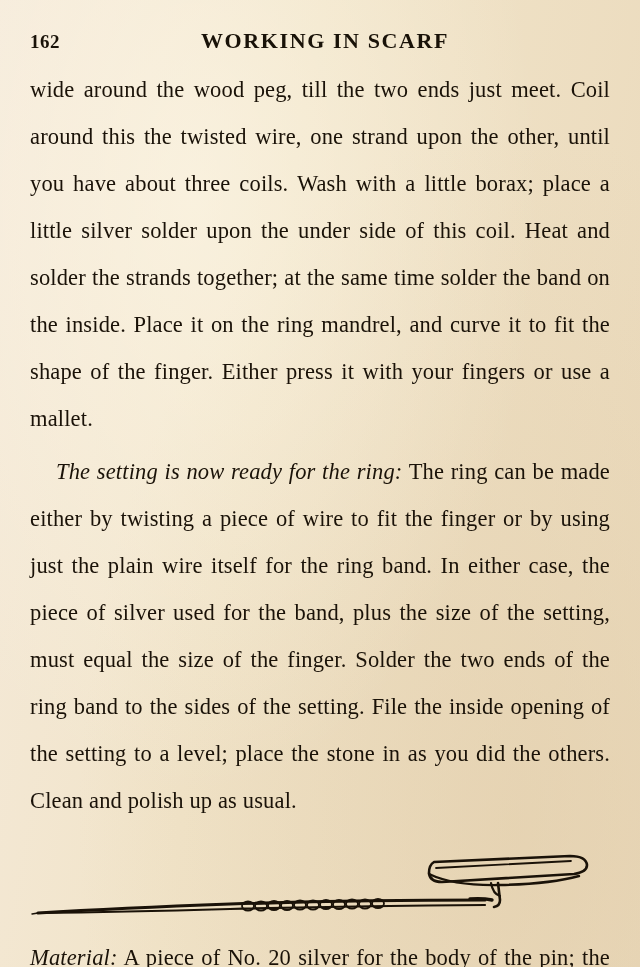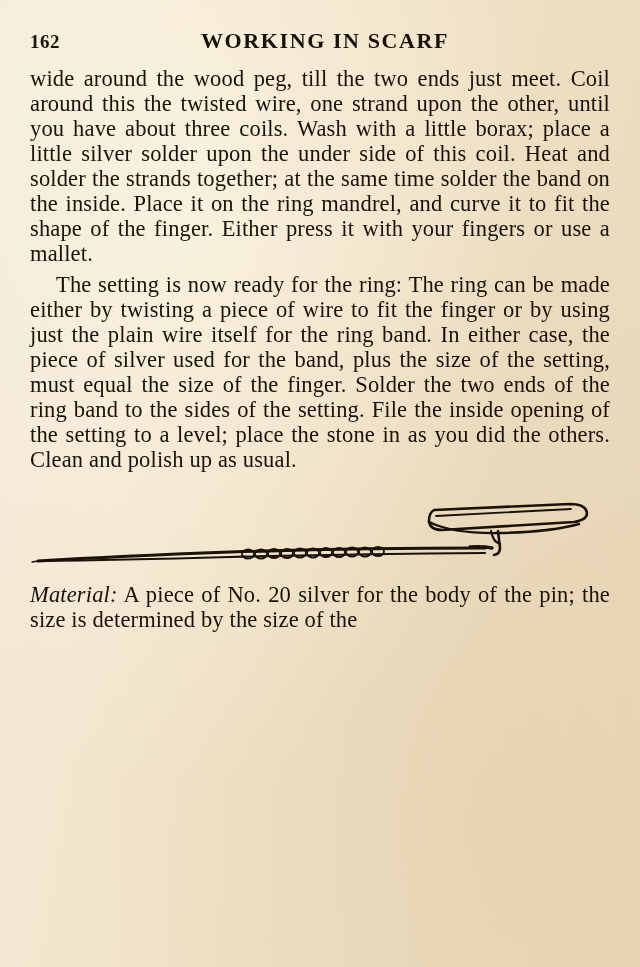--- a/index.html
+++ b/index.html
@@ -56,31 +56,32 @@
   }
   .body-text {
     position: absolute;
     top: 66px;
     left: 30px;
     width: 580px;
   }
   p.para {
     margin: 0 0 0 0;
     font-size: 22.5px;
-    line-height: 25px;
+    line-height: 47px;
     text-align: justify;
     text-justify: inter-word;
     letter-spacing: 0.15px;
     color: #1a1208;
   }
   p.para + p.para {
     margin-top: 6px;
     text-indent: 26px;
   }
   .run-in {
+    font-style: italic;
     margin-top: 16px;
   }
   .sub-head {
     margin-top: 22px;
     text-align: center;
     font-size: 16px;
     font-weight: 700;
     letter-spacing: 2.2px;
     color: #191208;
   }

